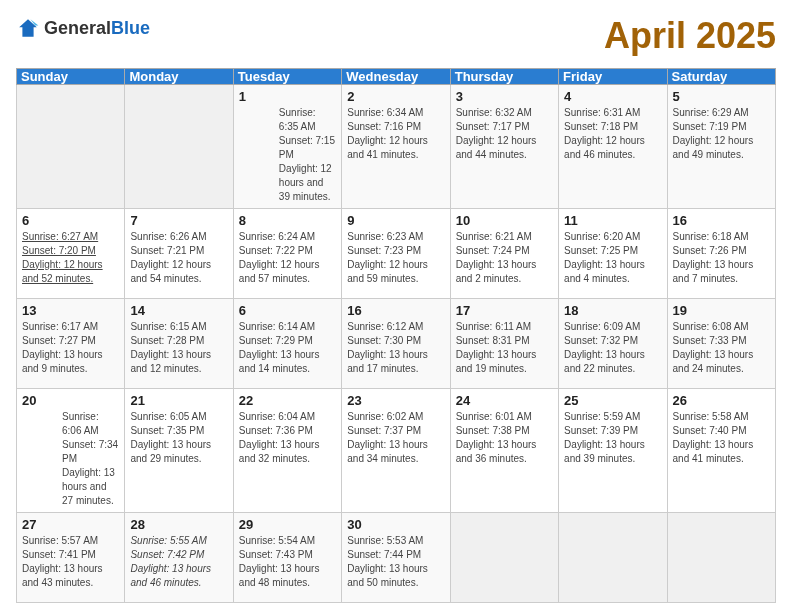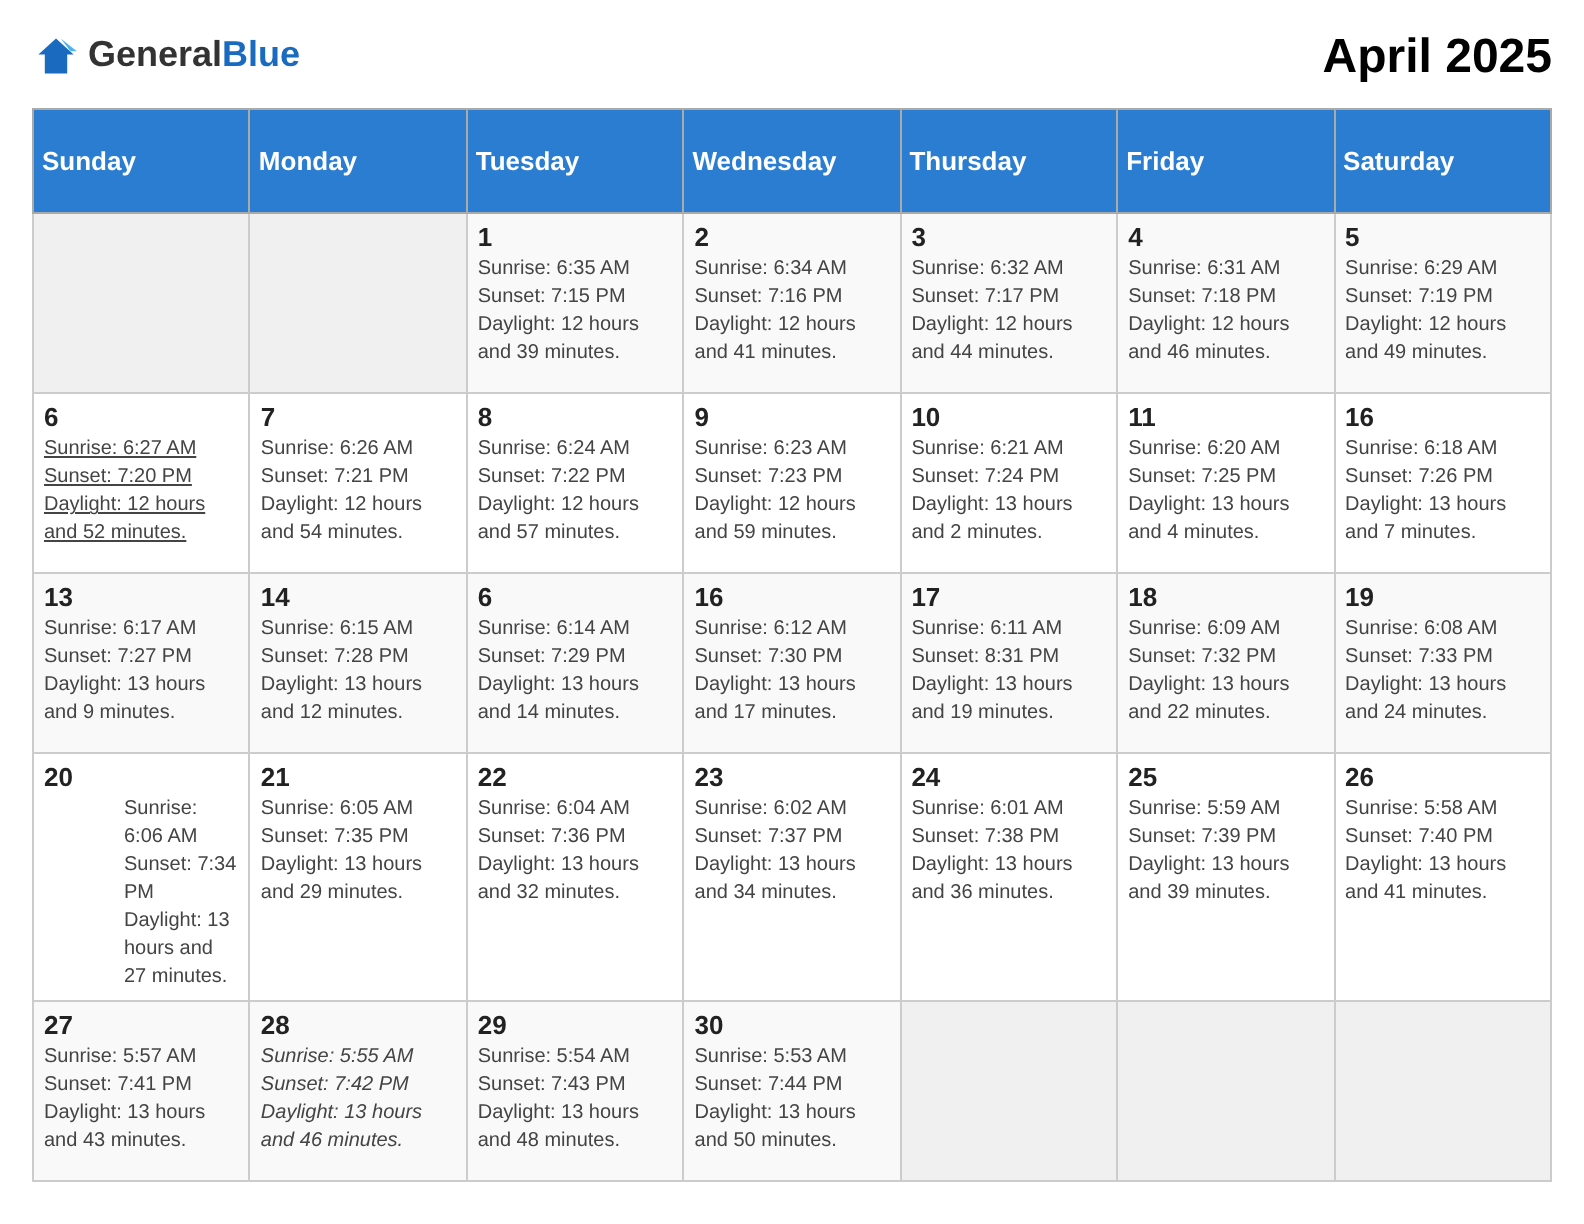--- a/index.html
+++ b/index.html
@@ -34,40 +34,40 @@
       line-height: 1;
     }
     .logo-icon {
       width: 24px;
       height: 24px;
     }
     .title-area {
       text-align: right;
     }
     .main-title {
-      font-size: 24px;
-      font-weight: bold;
-      color: #000000;
+      font-size: 36px;
+      font-weight: bold;
+      color: #a16207;
       line-height: 1.1;
     }
     .subtitle {
       font-size: 15px;
       color: #555;
     }
     table {
       width: 100%;
       border-collapse: collapse;
       table-layout: fixed;
     }
     thead tr th {
       background-color: #2a7dd1;
       color: #fff;
       font-size: 13px;
       font-weight: bold;
-      padding: 18px 4px;
+      padding: 0 4px;
       text-align: left;
       border: 1px solid #aaa;
     }
     tbody tr td {
       vertical-align: top;
       border: 1px solid #ccc;
       padding: 4px 5px;
       font-size: 10.5px;
       color: #333;
       height: 90px;
@@ -123,21 +123,21 @@
         <th>Friday</th>
         <th>Saturday</th>
       </tr>
   </thead>
   <tbody id="calendar-body">
   <tr>
         <td class="empty-cell"></td>
         <td class="empty-cell"></td>
         <td>
           <span class="day-number">1</span>
-          <div class="day-info" style="white-space: pre-line;">Sunrise: 6:35 AM
+          <div class="day-info" style="white-space: pre-line; margin-left: 40px;">Sunrise: 6:35 AM
 Sunset: 7:15 PM
 Daylight: 12 hours and 39 minutes.</div>
         </td>
         <td>
           <span class="day-number">2</span>
           <div class="day-info" style="white-space: pre-line;">Sunrise: 6:34 AM
 Sunset: 7:16 PM
 Daylight: 12 hours and 41 minutes.</div>
         </td>
         <td>

